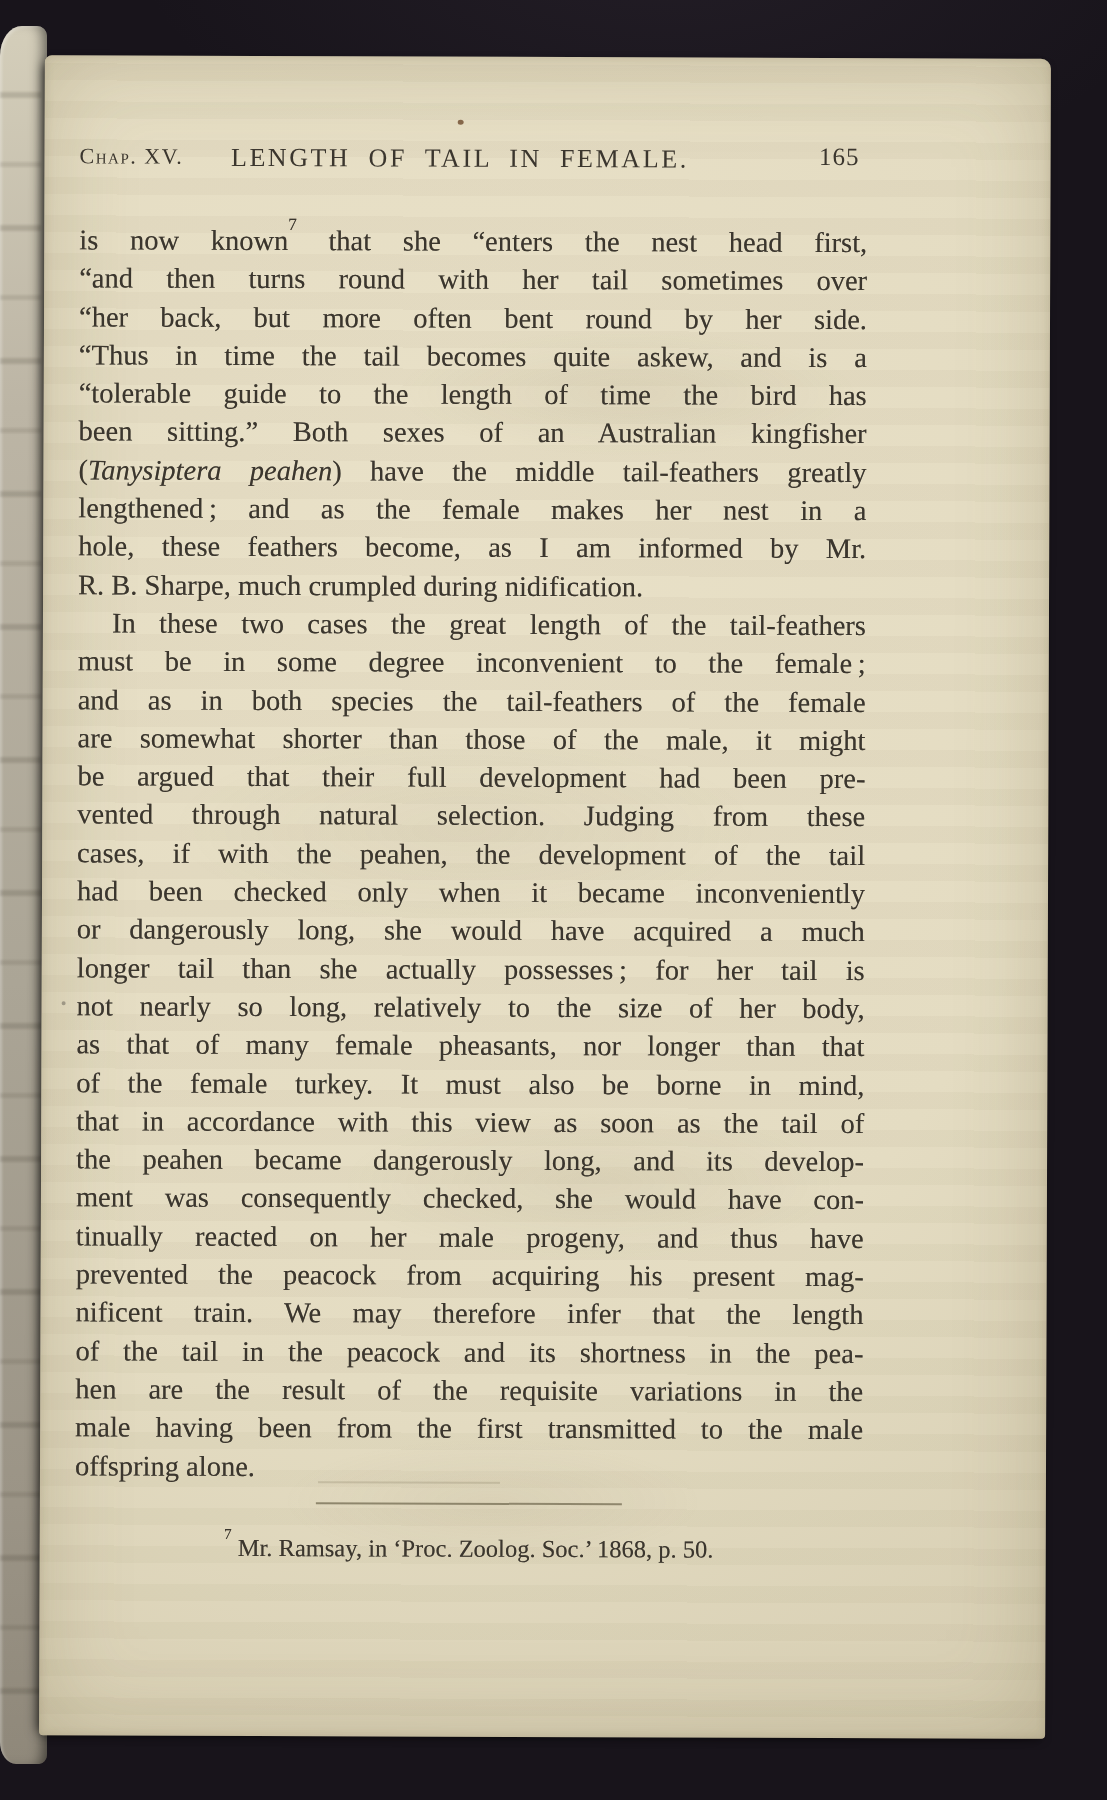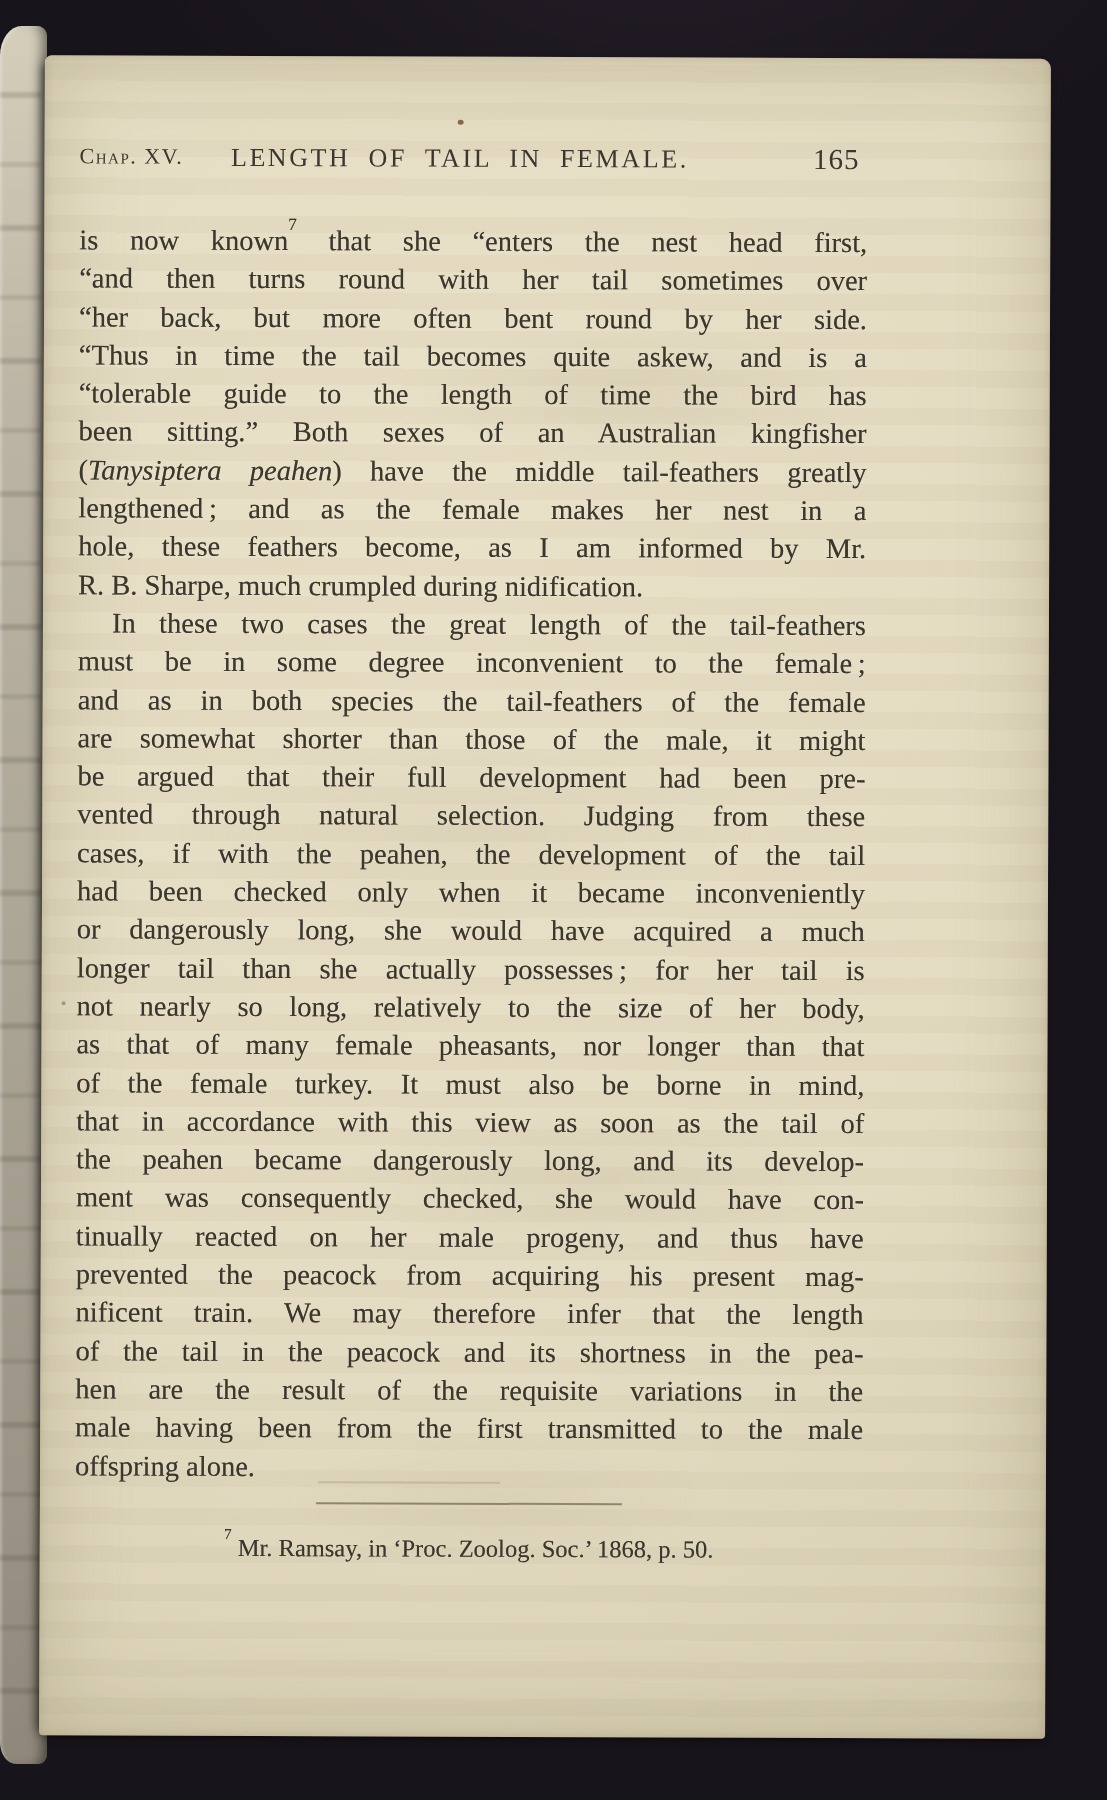--- a/index.html
+++ b/index.html
@@ -59,21 +59,21 @@
   .content{position:absolute;left:35px;top:0;width:788px;height:100%;}
   .page-header{position:absolute;top:85px;left:0;width:100%;height:40px;color:var(--ink);}
   .chapter-label{
     position:absolute;left:0;top:3px;font-size:22px;font-variant:small-caps;
     letter-spacing:1.5px;
   }
   .running-title{
     position:absolute;left:50%;top:2px;transform:translateX(-53%);
     font-size:26px;letter-spacing:2.6px;word-spacing:9px;white-space:nowrap;
   }
-  .page-number{position:absolute;right:8px;top:0;font-size:29px;letter-spacing:1px;}
+  .page-number{position:absolute;right:8px;top:0;font-size:25px;letter-spacing:1px;}
   .body-text{position:absolute;top:166px;left:0;width:100%;color:var(--ink);}
   .line{
     font-size:28.5px;line-height:38.3px;white-space:nowrap;
     text-align:justify;text-align-last:justify;
     text-shadow:0 0 .5px rgba(59,54,46,.55);
   }
   .line.par-last{text-align-last:left;}
   .line.par-first-indent{text-indent:34px;}
   .line sup{font-size:60%;line-height:0;position:relative;top:-0.55em;letter-spacing:0;}
   .footnote-divider{

